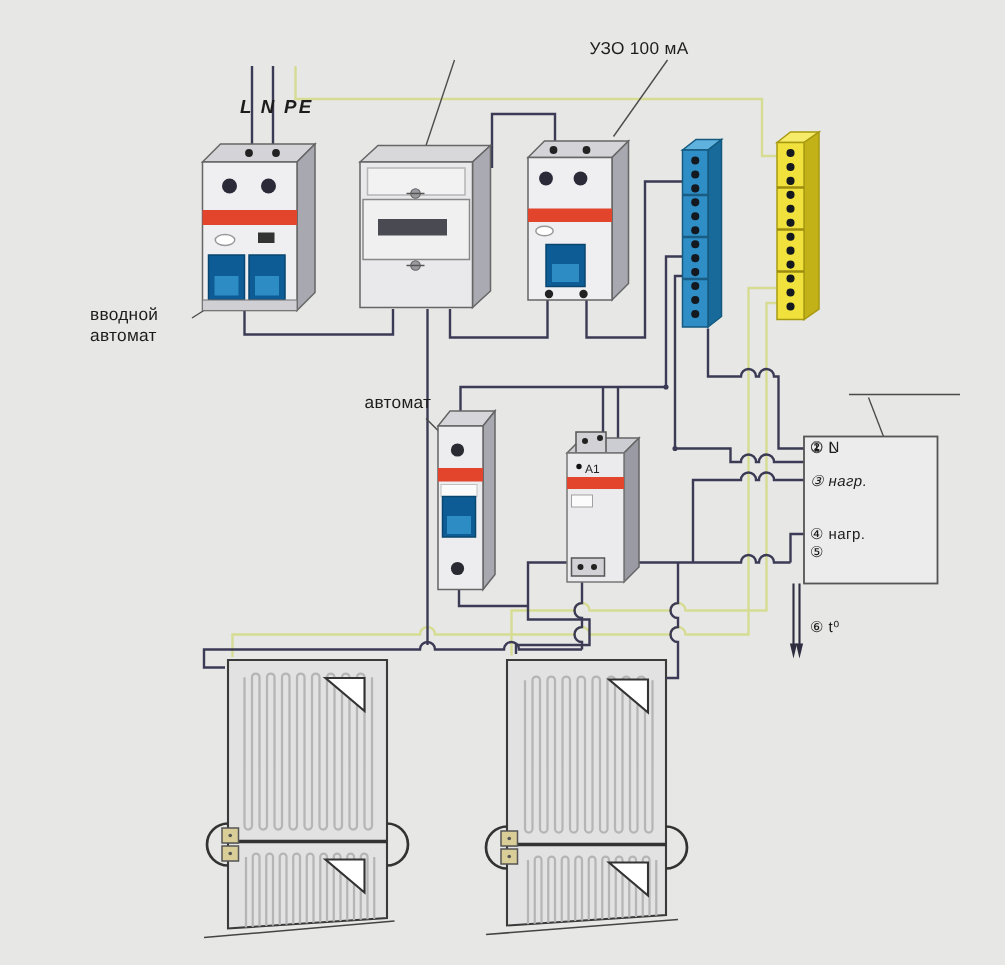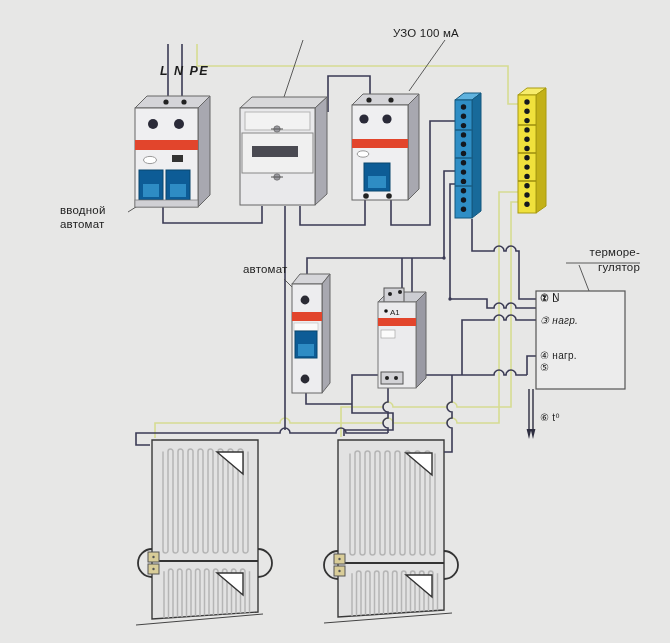--- a/index.html
+++ b/index.html
@@ -232,22 +232,20 @@
   </g>
 
   <rect x="536" y="291" width="89" height="98" fill="#ececec" stroke="#555" stroke-width="1.2"></rect>
 </svg>
 
   <div class="lbl lbl-italic" style="left:160px;top:24px;margin-top:40px;">L  N PE</div>
   <div class="lbl" style="left:393px;top:26px;">УЗО 100 мА</div>
   <div class="lbl" style="left:60px;top:203px;">вводной
 автомат</div>
   <div class="lbl" style="left:243px;top:262px;">автомат</div>
-  <div class="lbl lbl-right" style="left:564px;top:245px;width:76px;">терморе-
-гулятор</div>
 
   <div class="term-row" style="top:293px;">① L</div>
   <div class="term-row" style="top:292px;">② N</div>
   <div class="term-row" style="top:315px;font-style:italic;">③ нагр.</div>
   <div class="term-row" style="top:350px;">④ нагр.</div>
   <div class="term-row" style="top:362px;">⑤</div>
   <div class="term-row" style="top:374px;margin-top:38px;">⑥ t⁰</div>
 </div>
 
 </body></html>

